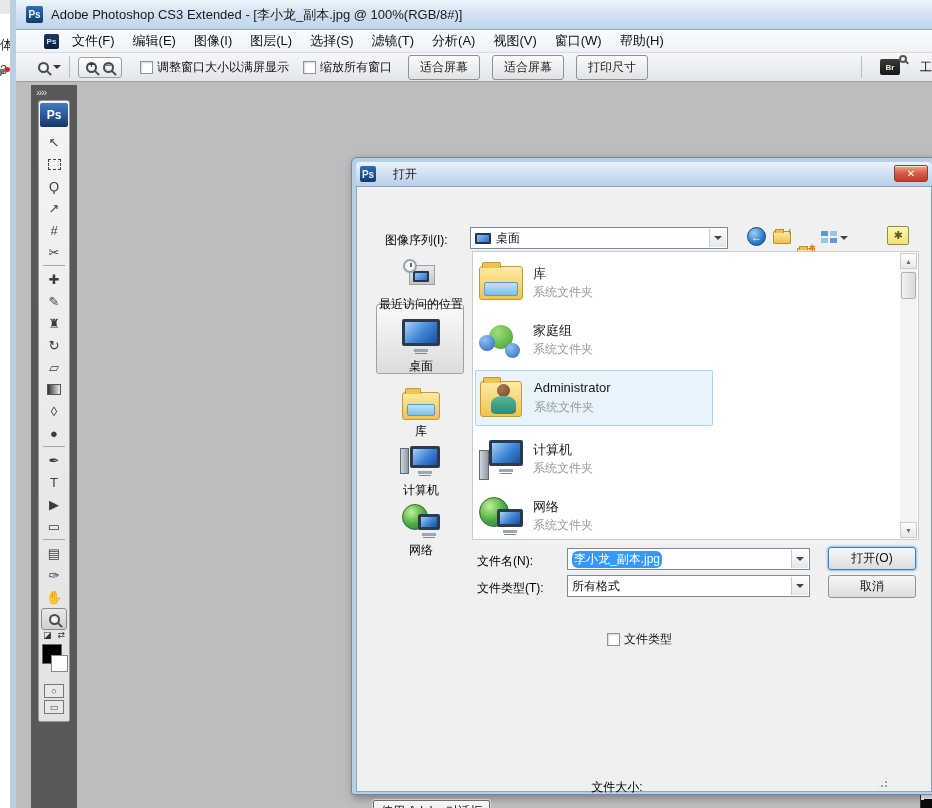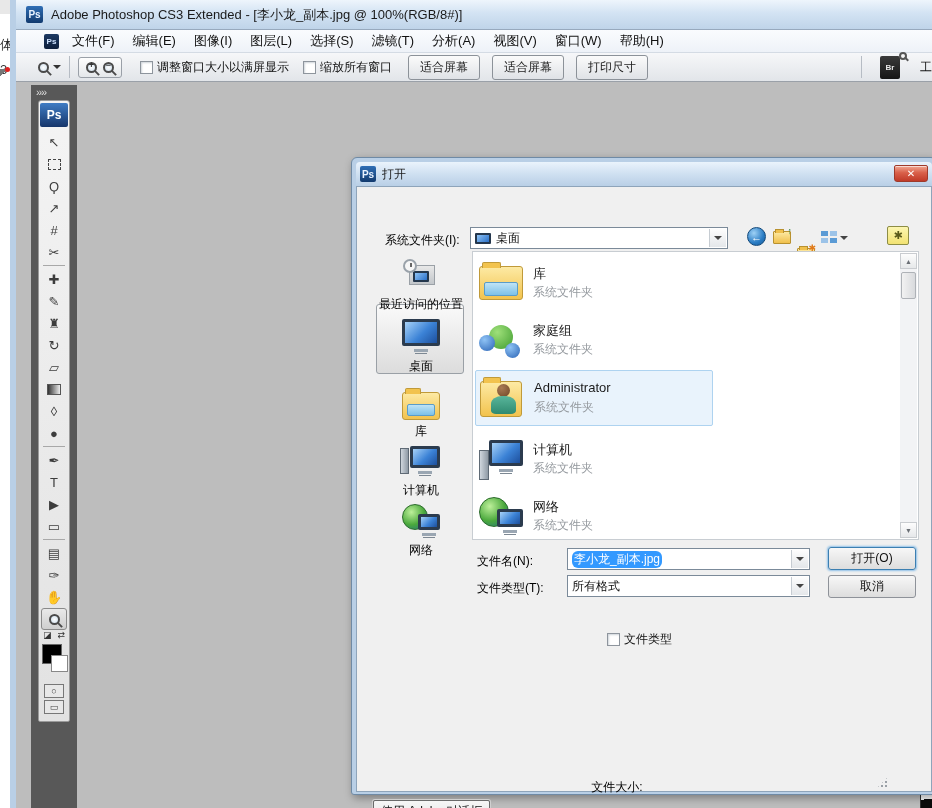--- a/index.html
+++ b/index.html
@@ -26,21 +26,21 @@
   #optionsbar { position:absolute; left:0; top:53px; right:0; height:29px; background:linear-gradient(#f6f7f9,#e2e5e9); border-bottom:1px solid #9aa0a8; display:flex; align-items:center; }
   .mag { position:relative; width:11px; height:11px; border:2px solid #4a4a4a; border-radius:50%; background:radial-gradient(#fdfdfd,#cfe0ee); }
   .mag::after { content:""; position:absolute; width:6px; height:2px; background:#4a4a4a; right:-5px; bottom:-3px; transform:rotate(45deg); }
   .mag .sign { position:absolute; left:0; top:-4px; width:7px; text-align:center; font-size:9px; font-weight:bold; color:#333; }
   .caret-down { width:0; height:0; border-left:4px solid transparent; border-right:4px solid transparent; border-top:4px solid #333; }
   .ob-sep { width:1px; height:22px; background:#b6bcc4; margin:0 8px; }
   .zoom-group { display:flex; gap:6px; align-items:center; border:1px solid #9aa0a8; border-radius:3px; background:linear-gradient(#fefefe,#e4e7ea); padding:4px 7px; }
   .cb { width:13px; height:13px; background:#fff; border:1px solid #8e959d; box-shadow:inset 1px 1px 2px #cfd4da; }
   .cb-row { display:flex; align-items:center; gap:4px; }
   .ob-btn { font-size:12px; padding:3px 11px; border:1px solid #8c9299; border-radius:3px; background:linear-gradient(#fbfbfb,#dfe2e6); color:#222; }
-  .br-badge { position:relative; width:20px; height:23px; border-radius:2px; background:linear-gradient(#3a3a3a,#161616); color:#e8e8e8; font-size:8px; font-weight:bold; display:flex; align-items:center; justify-content:center; }
+  .br-badge { position:relative; width:20px; height:16px; border-radius:2px; background:linear-gradient(#3a3a3a,#161616); color:#e8e8e8; font-size:8px; font-weight:bold; display:flex; align-items:center; justify-content:center; }
   .br-badge .mini-mag { position:absolute; right:-7px; top:-4px; width:8px; height:8px; border:2px solid #555; border-radius:50%; background:#f5f5f5; }
   .br-badge .mini-mag::after { content:""; position:absolute; width:5px; height:2px; background:#555; right:-4px; bottom:-2px; transform:rotate(45deg); }
 
   
   #tool-panel { position:absolute; left:15px; top:85px; width:46px; height:723px; background:#585858; }
   #tool-panel .collapse { color:#ddd; font-size:11px; padding:1px 0 2px 5px; letter-spacing:-1px; }
   #tool-strip { margin:0 auto; width:32px; background:linear-gradient(#f4f4f4,#e2e2e2); border:1px solid #9a9a9a; border-radius:3px 3px 2px 2px; padding-bottom:5px; }
   #tool-strip .logo { width:28px; height:24px; margin:2px auto 4px; border-radius:2px; background:linear-gradient(#3f7cc4,#17366b); color:#fff; font-weight:bold; font-size:12px; display:flex; align-items:center; justify-content:center; }
   .tool { height:22px; display:flex; align-items:center; justify-content:center; color:#3c3c3c; font-size:13px; }
   .tool.sel { border:1px solid #8a8a8a; border-radius:3px; background:linear-gradient(#e9e9e9,#cfcfcf); margin:0 2px; }
@@ -55,21 +55,21 @@
 
   
   #doc-sliver { position:absolute; right:0; top:160px; width:12px; bottom:0; background:#fff; border-left:1px solid #333; }
   #doc-sliver .ink { position:absolute; left:0; right:0; top:170px; bottom:0;
     background:repeating-linear-gradient(175deg,#0c0c0c 0 12px,#f7f7f7 12px 17px,#222 17px 30px,#e8e8e8 30px 34px,#000 34px 46px,#fafafa 46px 52px); }
 
   
   #dialog { position:absolute; left:335px; top:157px; width:586px; height:638px; border:1px solid #6f8aa5; border-radius:6px 6px 3px 3px; box-shadow:2px 3px 8px rgba(0,0,0,.35); background:#b9cfe6; padding:4px; }
   #dlg-titlebar { height:24px; border-radius:4px 4px 0 0; background:linear-gradient(#eaf3fc,#cfe0f1 50%,#b9cfe6); display:flex; align-items:center; position:relative; }
   #dlg-titlebar .ps-badge { width:16px; height:16px; margin-left:4px; }
-  #dlg-titlebar .dlg-title { margin-left:6px; font-size:12px; color:#1a1a1a; }
+  #dlg-titlebar .dlg-title { margin-left:17px; font-size:12px; color:#1a1a1a; }
   .close-btn { position:absolute; right:4px; top:3px; width:34px; height:17px; border:1px solid #9e3a2b; border-radius:2px 2px 3px 3px; background:linear-gradient(#f1a893,#d9604a 45%,#c03a28); color:#fff; font-size:10px; font-weight:bold; text-align:center; line-height:16px; box-shadow:inset 0 1px 0 rgba(255,255,255,.6); }
   #dlg-body { position:relative; height:606px; background:#f0f0f0; border:1px solid #8ea4ba; }
 
   .dlg-label { position:absolute; font-size:12px; color:#000; }
   .combo { position:absolute; height:22px; background:#fff; border:1px solid #7b8a99; display:flex; align-items:center; padding-left:4px; }
   .combo .combo-btn { position:absolute; right:1px; top:1px; bottom:1px; width:17px; background:linear-gradient(#fdfdfd,#e4e7ea); border-left:1px solid #c6ccd2; display:flex; align-items:center; justify-content:center; }
   .tri { width:0; height:0; border-left:4px solid transparent; border-right:4px solid transparent; border-top:4px solid #444; }
   .mini-mon { width:16px; height:11px; margin-right:5px; border:2px solid #24374d; border-radius:1px; background:linear-gradient(135deg,#8fc3f5,#2a70c8); position:relative; }
   .sel-text { background:#3399ff; color:#fff; padding:0 2px; font-size:12px;border-radius:6px; }
 
@@ -285,21 +285,21 @@
     </div>
 
     <div id="dialog">
       <div id="dlg-titlebar">
         <div class="ps-badge">Ps</div>
         <div class="dlg-title">打开</div>
         <div class="close-btn">✕</div>
       </div>
       <div id="dlg-body">
 
-        <div class="dlg-label" style="left:28px;top:45px;">系统文件夹(I):</div>
+        <div class="dlg-label" style="left:28px;top:45px;">图像序列(I):</div>
         <div class="combo" style="left:113px;top:40px;width:258px;">
           <span class="mini-mon"></span>
           <span>桌面</span>
           <span class="combo-btn">
               <span class="tri"></span>
             </span>
         </div>
         <div class="nav-ic back-circle" style="left:390px;">←</div>
         <div class="nav-ic folder-sm" style="left:416px;">
             <span class="ovl" style="color:#2e7d32;">↑</span>

